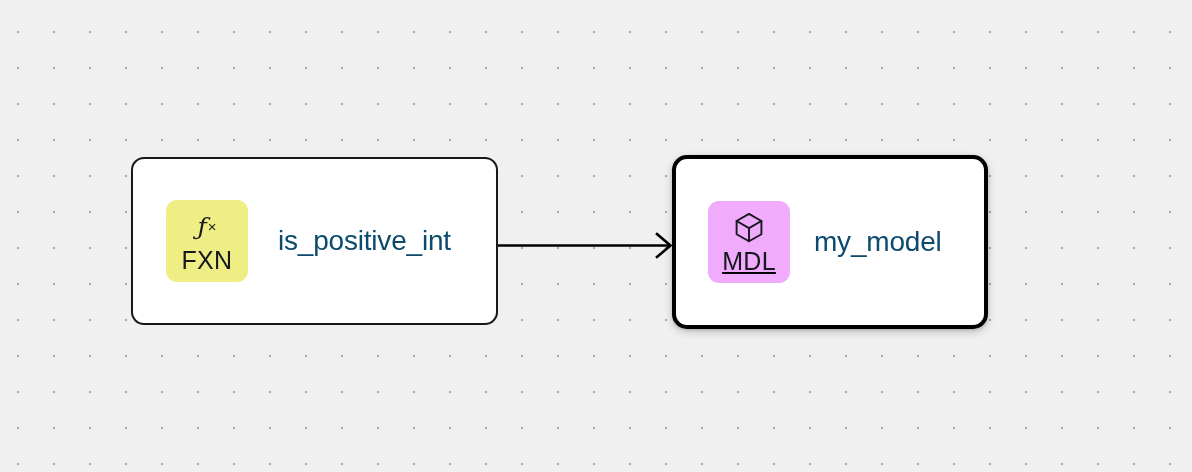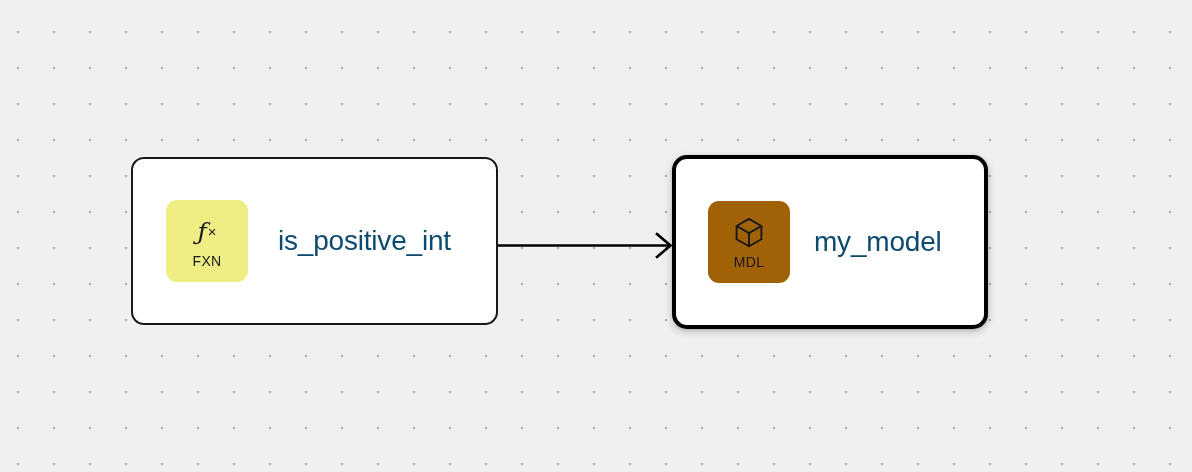--- a/index.html
+++ b/index.html
@@ -74,21 +74,21 @@
     width: 82px;
     height: 82px;
     border-radius: 11px;
     display: flex;
     flex-direction: column;
     align-items: center;
     justify-content: center;
     flex: 0 0 auto;
   }
   .badge--fxn { background: #eeee84; }
-  .badge--mdl { background: #a16207; }
+  .badge--mdl { background: #f0abfc; text-decoration: underline; }
 
   .badge-glyph {
     display: flex;
     align-items: center;
     justify-content: center;
     height: 34px;
     line-height: 1;
   }
   .badge-glyph--fx {
     font-family: "DejaVu Serif", serif;
@@ -98,21 +98,21 @@
     letter-spacing: 0px;
   }
   .badge-glyph--fx .fx-x {
     font-family: "Liberation Sans", sans-serif;
     font-style: normal;
     font-size: 15px;
     margin-left: 1px;
   }
   .badge-label {
     margin-top: 5px;
-    font-size: 14px;
+    font-size: 25px;
     letter-spacing: 0.3px;
     color: #16181d;
     font-family: "Liberation Sans", sans-serif;
     line-height: 1;
   }
 
   
   .node-title {
     margin-left: 30px;
     font-size: 28px;

